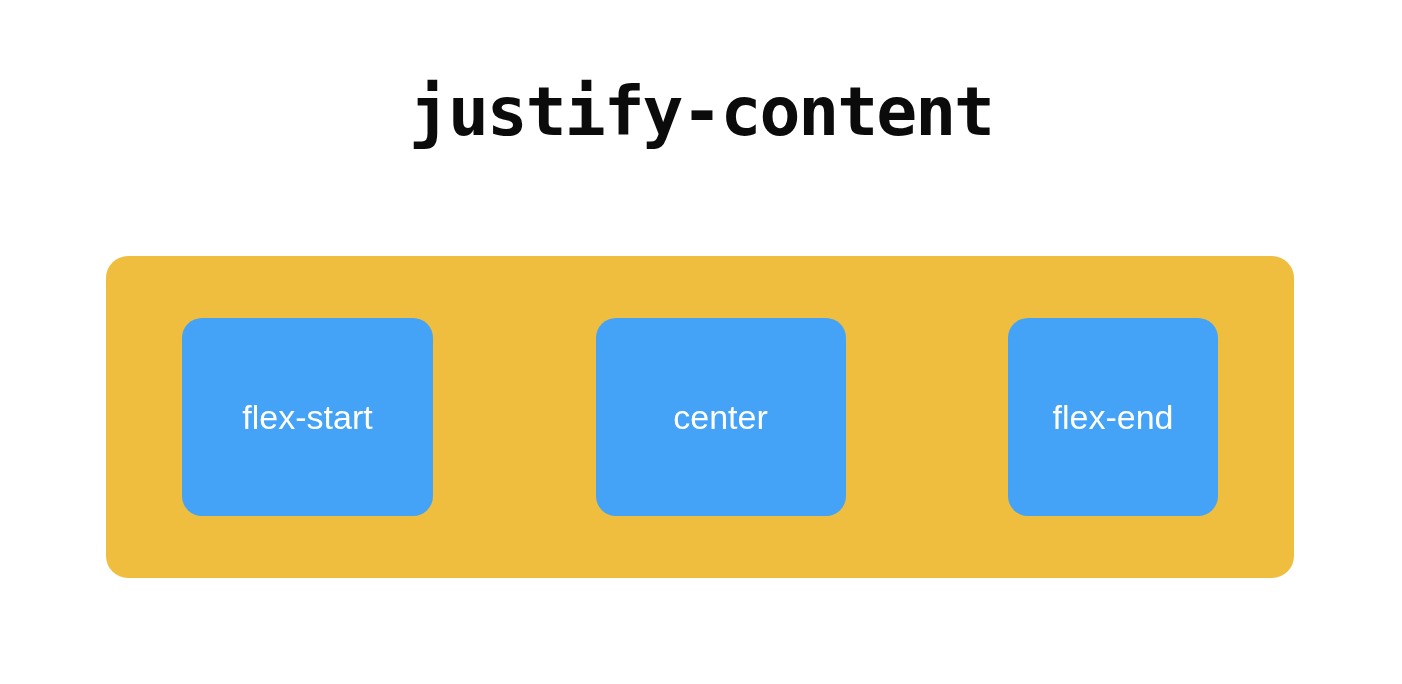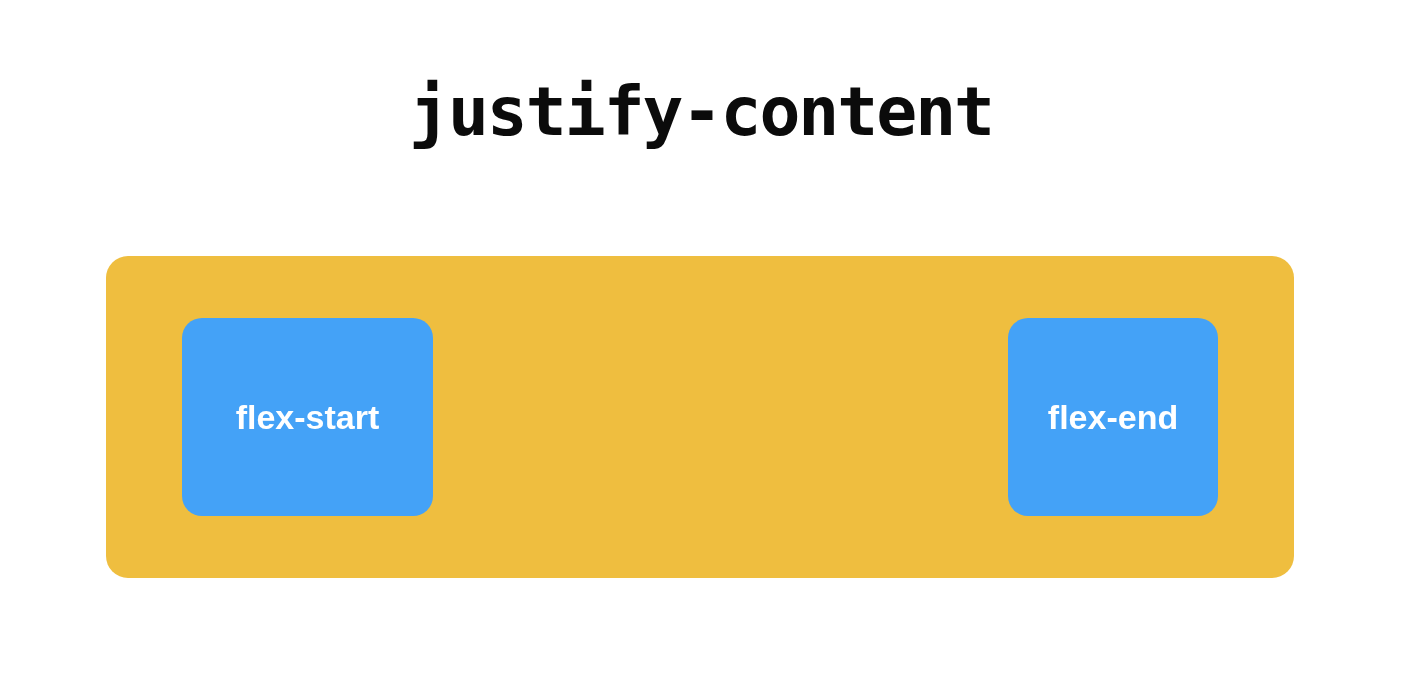--- a/index.html
+++ b/index.html
@@ -67,21 +67,21 @@
     border-radius: 20px;
     display: flex;
     align-items: center;
     justify-content: center;
     box-sizing: border-box;
     flex: 0 0 auto;
   }
   .flex-item .item-label {
     color: #ffffff;
     font-family: "Liberation Sans", sans-serif;
-    font-weight: bold;
+    font-weight: normal;
     font-size: 34px;
     line-height: 34px;
     white-space: nowrap;
     -webkit-font-smoothing: antialiased;
   }
 
   #item-flex-start { width: 251px; }
   #item-center     { width: 250px; }
   #item-flex-end   { width: 210px; }
 </style>
@@ -91,19 +91,22 @@
 <div id="canvas">
 
   <div id="page-title">justify-content</div>
 
   <div id="flex-container">
 
     <div class="flex-item" id="item-flex-start">
       <span class="item-label">flex-start</span>
     </div>
 
+    <div class="flex-item" id="item-center">
+      <span class="item-label">center</span>
+    </div>
 
     <div class="flex-item" id="item-flex-end">
       <span class="item-label">flex-end</span>
     </div>
 
   </div>
 </div>
 
 </body></html>

